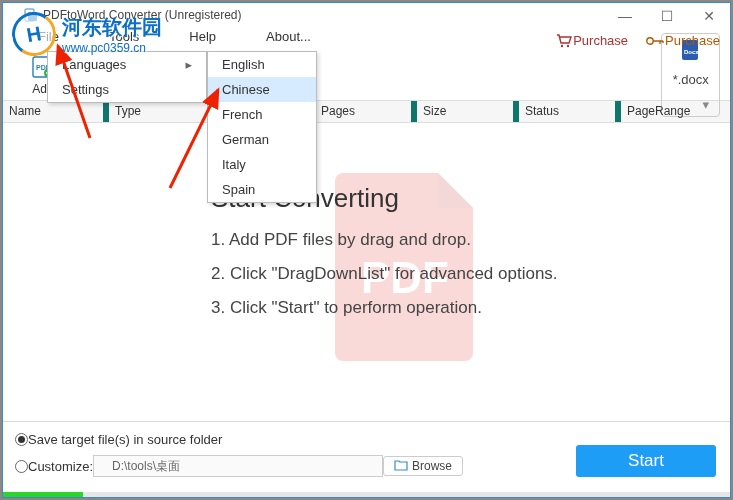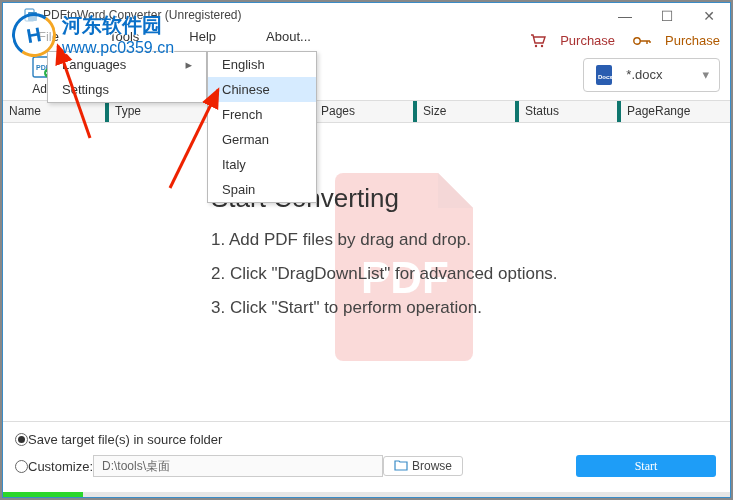--- a/index.html
+++ b/index.html
@@ -3,48 +3,48 @@
 <meta charset="utf-8">
 <style>
 * { margin: 0; padding: 0; box-sizing: border-box; font-family: "Segoe UI", Tahoma, sans-serif; }
 body { background: #888; width: 733px; height: 500px; overflow: hidden; position: relative; }
 .window { position: absolute; left: 2px; top: 2px; width: 729px; height: 496px; background: #fff; border: 1px solid #3a8cc7; }
 .titlebar { height: 24px; background: #fff; display: flex; align-items: center; padding: 0 20px; font-size: 12px; font-family: SimSun, monospace; color: #444; }
 .titlebar .ticon { width: 16px; height: 16px; margin-right: 4px; display: inline-flex; align-items: center; justify-content: center; }
 .win-controls { position: absolute; right: 0; top: 0; display: flex; }
 .win-btn { width: 42px; height: 26px; display: flex; align-items: center; justify-content: center; font-size: 14px; color: #666; cursor: pointer; }
 .topbar { position: absolute; right: 10px; top: 30px; display: flex; gap: 18px; font-size: 13px; }
-.topbar-item { display: flex; align-items: center; gap: 14px; color: #a33; cursor: pointer; }
+.topbar-item { display: flex; align-items: center; gap: 1px; color: #a33; cursor: pointer; }
 .topbar-item.reg { color: #b05a00; }
 .menubar { height: 22px; display: flex; padding-left: 10px; font-size: 13px; color: #333; }
 .menu-item { padding: 2px 25px; cursor: pointer; }
 .toolbar { height: 52px; display: flex; align-items: center; padding-left: 10px; gap: 6px; border-bottom: 1px solid #ddd; }
 .tbtn { display: flex; flex-direction: column; align-items: center; width: 60px; font-size: 12px; color: #333; cursor: pointer; gap: 2px; }
 .tbtn-row { display: flex; align-items: center; gap: 6px; font-size: 13px; color: #333; cursor: pointer; padding: 3px 8px; }
 .tool-sep { width: 1px; height: 36px; background: #ddd; margin: 0 6px; }
-.fmt-box { display: flex; align-items: center; gap: 10px; border: 1px solid #ccc; border-radius: 4px; padding: 4px 10px; margin-left: auto; margin-right: 10px; font-size: 13px; color: #444; cursor: pointer; }
+.fmt-box { display: flex; align-items: center; gap: 10px; border: 1px solid #ccc; border-radius: 4px; padding: 4px 10px; margin-left: auto; margin-right: 10px; font-size: 13px; color: #444; cursor: pointer; flex-direction: column; }
 .table-head { height: 22px; display: flex; background: #f6f6f6; border-bottom: 1px solid #ddd; font-size: 12px; font-family: SimSun, monospace; color: #333; }
-.th { border-right: 4px solid #0f766e; padding: 3px 6px; }
+.th { border-right: 6px solid #0f766e; padding: 3px 6px; }
 .main-area { position: relative; height: 290px; }
 .start-block { position: absolute; left: 208px; top: 60px; width: 360px; }
 .start-title { font-size: 26px; color: #333; margin-bottom: 16px; font-weight: 400; }
 .start-line { font-size: 17px; color: #444; margin-bottom: 14px; }
 .pdf-bg { position: absolute; left: 320px; top: 40px; width: 170px; height: 200px; opacity: 0.18; }
 .submenu { position: absolute; z-index: 200; background: #fff; border: 1px solid #bbb; box-shadow: 2px 2px 4px rgba(0,0,0,.15); font-size: 13px; }
 .submenu1 { left: 44px; top: 48px; width: 160px; }
 .submenu2 { left: 204px; top: 48px; width: 110px; }
 .sm-item { padding: 5px 14px; cursor: pointer; color: #333; }
 .sm-sel { background: #d6ebff; }
 .bottom { position: absolute; left: 0; right: 0; bottom: 0; height: 76px; border-top: 1px solid #ddd; background: #fff; }
 .opt-row { display: flex; align-items: center; font-size: 13px; color: #333; padding: 4px 12px; }
 .radio { width: 13px; height: 13px; border: 1px solid #666; border-radius: 50%; display: inline-flex; align-items: center; justify-content: center; }
 .radio.checked::after { content: ""; width: 7px; height: 7px; background: #333; border-radius: 50%; }
-.path-field { flex: 0 0 290px; border: 1px solid #ccc; padding: 2px 8px; font-size: 12px; color: #666; background: #fafafa; height: 22px; }
+.path-field { flex: 0 0 290px; border: 1px solid #ccc; padding: 2px 18px; font-size: 12px; color: #666; background: #fafafa; height: 22px; }
 .browse-btn { display: flex; gap: 4px; border: 1px solid #ccc; border-radius: 3px; padding: 2px 10px; font-size: 12px; color: #444; cursor: pointer; }
-.start-btn { position: absolute; right: 14px; bottom: 20px; width: 140px; height: 22px; background: #1e9df7; color: #fff; font-size: 12px; border-radius: 3px; display: flex; align-items: center; justify-content: center; cursor: pointer; font-family: Liberation Serif, serif; }
+.start-btn { position: absolute; right: 14px; bottom: 20px; width: 140px; height: 32px; background: #1e9df7; color: #fff; font-size: 17px; border-radius: 3px; display: flex; align-items: center; justify-content: center; cursor: pointer; }
 .progress { position: absolute; left: 0; bottom: 0; height: 5px; width: 80px; background: #2bd62b; }
 .progress-track { position: absolute; left: 0; right: 0; bottom: 0; height: 5px; background: #e6e6e6; }
 .watermark { position: absolute; left: 12px; top: 12px; z-index: 400; pointer-events: none; display: flex; align-items: center; gap: 6px; font-family: SimHei, sans-serif; }
 .wm-circle { width: 44px; height: 44px; border-radius: 50%; border: 3px solid #0a70c8; border-right-color: #f5a623; border-bottom-color: #f5a623; display:flex; align-items:center; justify-content:center; font-weight:bold; color:#0a70c8; font-size: 20px; transform: rotate(-10deg); background: rgba(255,255,255,.6); }
 .wm-text { color: #0a70c8; text-shadow: 1px 1px 1px #fff; }
 .arrow { position: absolute; z-index: 300; pointer-events: none; }
 .icon { display: inline-flex; }
 </style>
 </head>
 <body>
@@ -230,15 +230,15 @@
         <path d="M0 0L7 3L0 6z" fill="#e20"></path>
       </marker>
     </defs>
   <line x1="20" y1="110" x2="68" y2="12" stroke="#e20" stroke-width="3" marker-end="url(#ah2)"></line>
 </svg>
 
 <div class="watermark">
   <div class="wm-circle">H</div>
   <div>
     <div class="wm-text" style="font-size:20px;font-weight:bold">河东软件园</div>
-    <div class="wm-text" style="font-size:16px">www.pc0359.cn</div>
+    <div class="wm-text" style="font-size:12px">www.pc0359.cn</div>
   </div>
 </div>
 
 </body></html>

